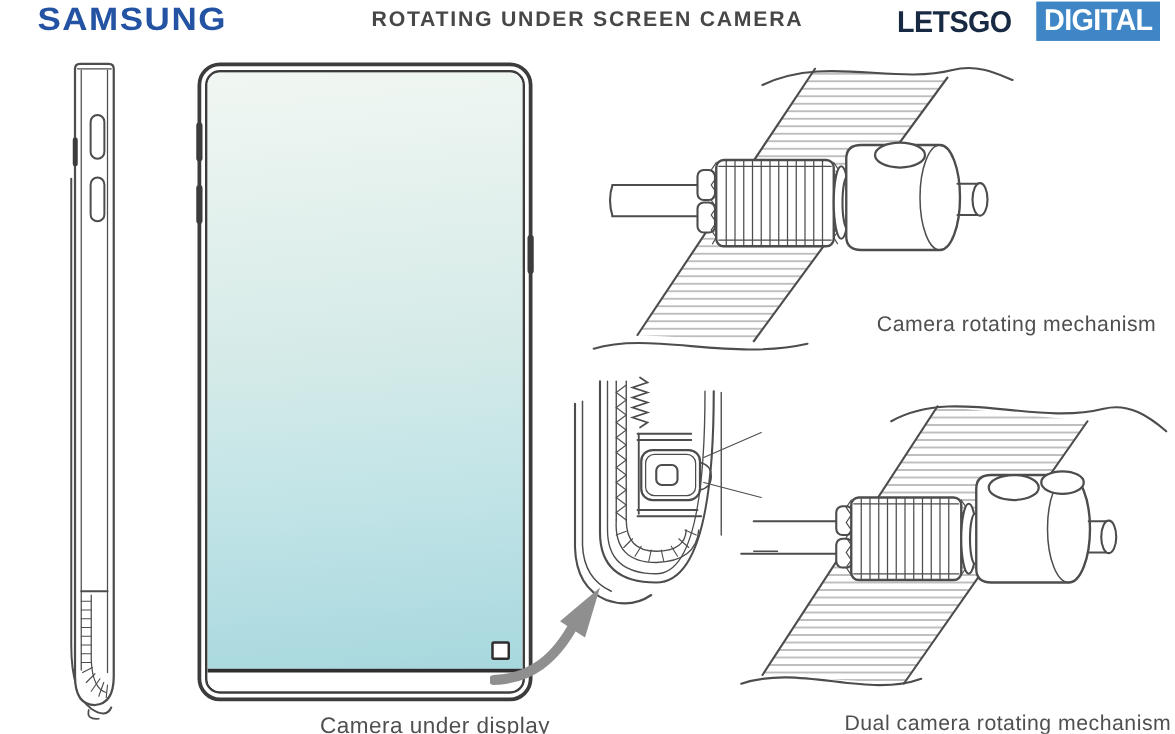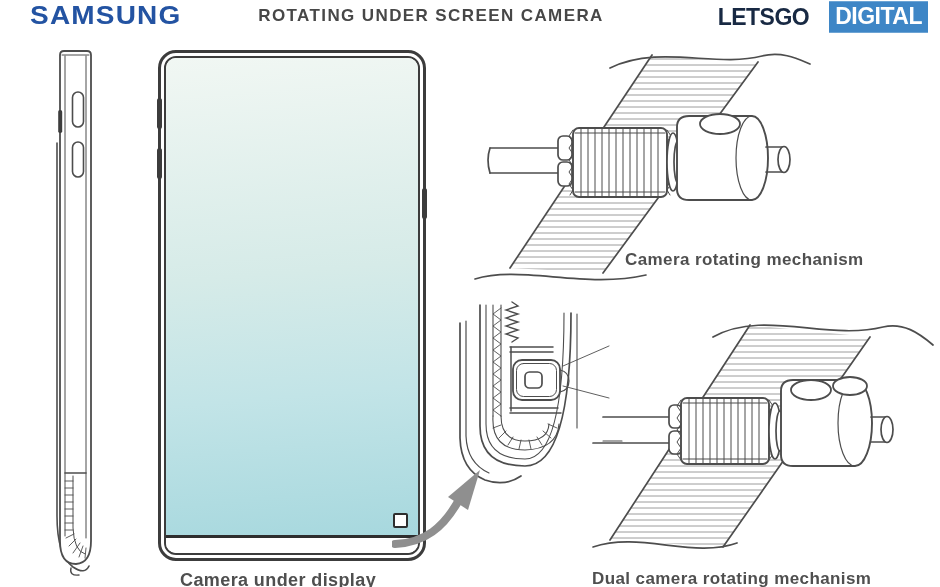--- a/index.html
+++ b/index.html
@@ -21,21 +21,21 @@
   .abs{position:absolute;}
 
   
   .samsung-logo{
     left:30px;top:1px;
     font-size:28px;font-weight:800;letter-spacing:1.2px;
     color:var(--samsung-blue);
     transform:scaleY(0.92);transform-origin:top left;
   }
   .page-title{
-    left:0;top:6px;width:862px;text-align:center;
+    left:0;top:6px;width:940px;text-align:center;
     font-size:17px;font-weight:700;letter-spacing:1.4px;
     color:#474747;
   }
   .letsgo-logo{
     right:12px;top:2px;
     display:flex;align-items:center;gap:20px;
     font-weight:800;font-size:23px;letter-spacing:-0.5px;
   }
   .letsgo-first{color:var(--letsgo-navy);transform:scaleY(1.05);}
   .letsgo-second{
@@ -65,22 +65,22 @@
     border:2.5px solid #2e2e2e;border-radius:2px;
   }
   .phone-chin{height:15px;background:#ffffff;}
   .side-btn{position:absolute;background:#3c3c3c;border-radius:3px;width:5px;height:31px;}
   .btn-l1{left:-4px;top:45px;}
   .btn-l2{left:-4px;top:95px;}
   .btn-r1{right:-4px;top:135px;}
 
   
   .caption{
-    font-weight:700;color:var(--caption-color);
-    text-align:left;letter-spacing:0.4px;line-height:1.25;
+    font-weight:400;color:var(--caption-color);
+    text-align:right;letter-spacing:0.4px;line-height:1.25;
   }
   .cap-front{left:180px;top:569px;width:260px;font-size:18px;}
   .cap-single{left:625px;top:249px;width:300px;font-size:17px;}
   .cap-dual{left:592px;top:568px;width:345px;font-size:17px;}
 
   svg{display:block;}
   .sv-side{left:35px;top:48px;}
   .sv-mech1{left:460px;top:32px;}
   .sv-mech2{left:585px;top:295px;}
   .sv-detail{left:425px;top:278px;}

